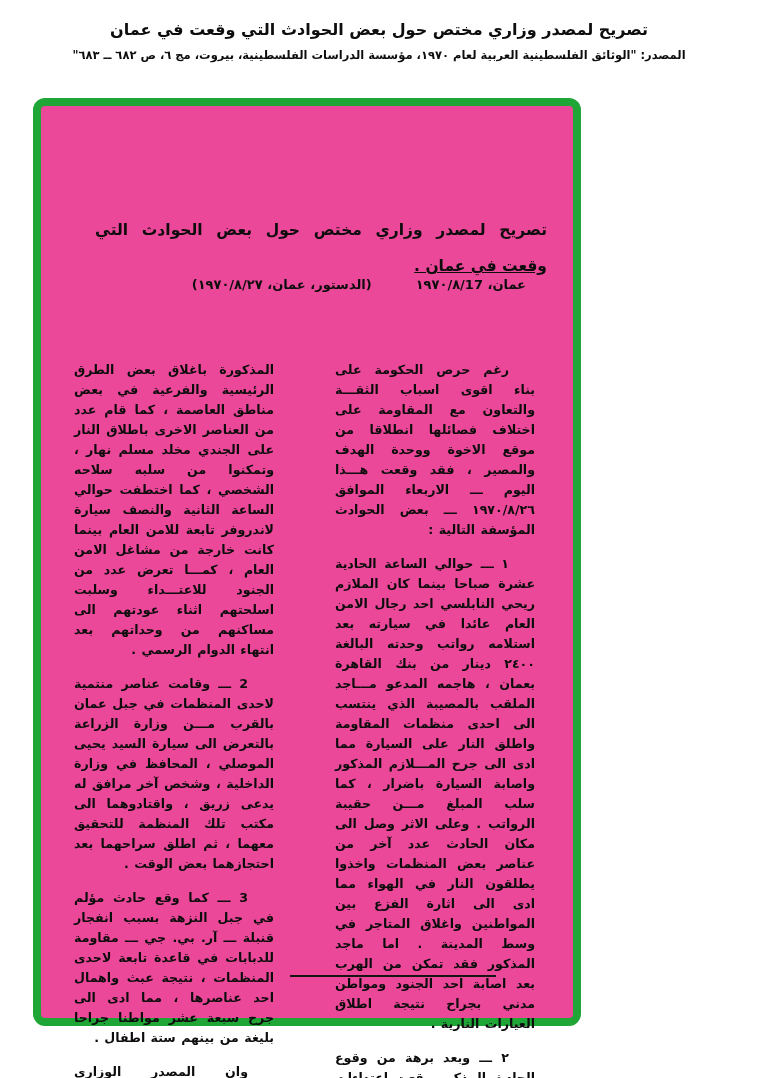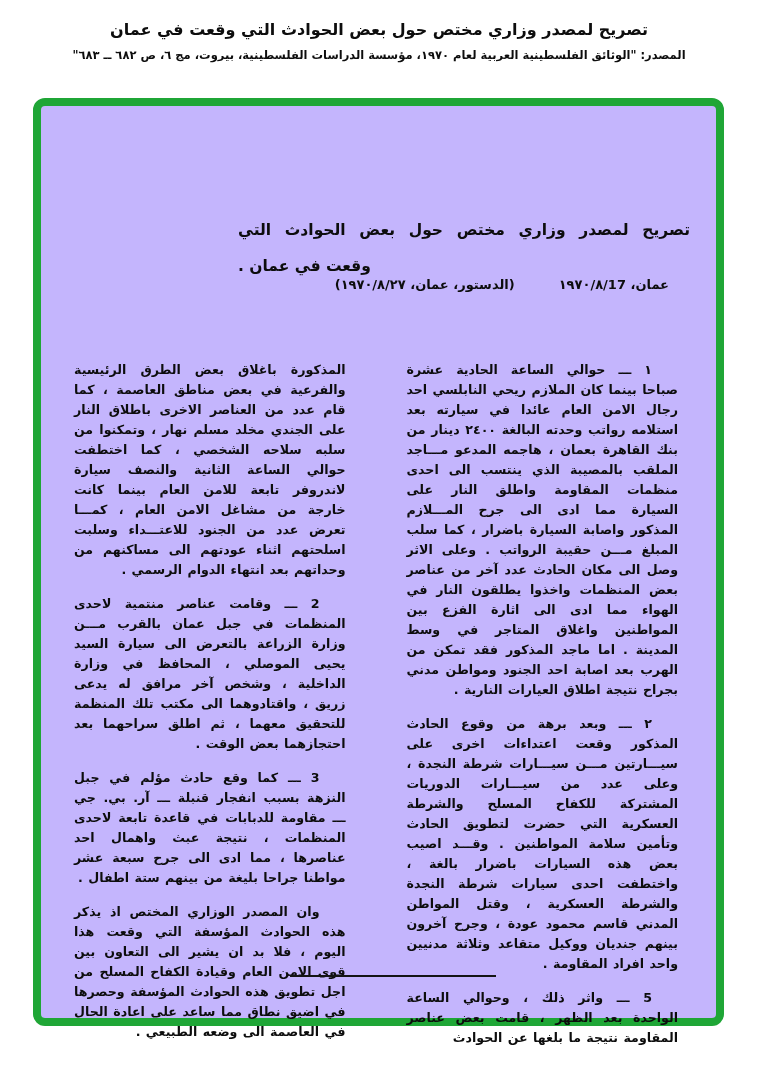--- a/index.html
+++ b/index.html
@@ -14,36 +14,36 @@
   .page { position:absolute; inset:0; direction:rtl; }
 
   
   .outer-header { position:absolute; top:20px; left:0; right:0; text-align:center; direction:rtl; }
   .outer-title { font-size:16px; font-weight:bold; letter-spacing:0; color:#0d0d0d; }
   .outer-source { margin-top:9px; font-size:11.5px; font-weight:bold; color:#0d0d0d; }
 
   
   .green-box {
     position:absolute; left:33px; top:98px;
-    width:691px; height:928px;
+    width:548px; height:928px;
     box-sizing:border-box;
     border:8px solid var(--green, #1fa636);
     border-radius:12px;
-    background:#c4b5fd;
+    background:#ec4899;
   }
 
   
   .doc-title {
     position:absolute; top:106px; right:26px; width:452px;
     direction:rtl; text-align:right;
     font-size:15.5px; font-weight:bold; line-height:36px;
     color:#0d0d0d;
   }
   .doc-title .line1 { text-align:justify; text-align-last:justify; }
-  .doc-title .line2 { text-align:left; }
+  .doc-title .line2 { text-align:right;text-decoration:underline; }
 
   
   .dateline {
     position:absolute; top:171px; right:47px;
     direction:rtl; display:flex; gap:44px;
     font-size:13px; font-weight:bold; color:#0d0d0d;
     white-space:nowrap;
   }
 
   
@@ -86,20 +86,21 @@
       <div class="line2">وقعت في عمان .</div>
     </div>
 
     <div class="dateline">
       <span>عمان، ١٩٧٠/٨/17</span>
       <span>(الدستور، عمان، ١٩٧٠/٨/٢٧)</span>
     </div>
 
     <div class="columns">
       <div class="col col-right">
+          <p class="para">رغم حرص الحكومة على بناء اقوى اسباب الثقـــة والتعاون مع المقاومة على اختلاف فصائلها انطلاقا من موقع الاخوة ووحدة الهدف والمصير ، فقد وقعت هـــذا اليوم ـــ الاربعاء الموافق ١٩٧٠/٨/٢٦ ـــ بعض الحوادث المؤسفة التالية :</p>
           <p class="para">١ ـــ حوالي الساعة الحادية عشرة صباحا بينما كان الملازم ريحي النابلسي احد رجال الامن العام عائدا في سيارته بعد استلامه رواتب وحدته البالغة ٢٤٠٠ دينار من بنك القاهرة بعمان ، هاجمه المدعو مـــاجد الملقب بالمصيبة الذي ينتسب الى احدى منظمات المقاومة واطلق النار على السيارة مما ادى الى جرح المـــلازم المذكور واصابة السيارة باضرار ، كما سلب المبلغ مـــن حقيبة الرواتب . وعلى الاثر وصل الى مكان الحادث عدد آخر من عناصر بعض المنظمات واخذوا يطلقون النار في الهواء مما ادى الى اثارة الفزع بين المواطنين واغلاق المتاجر في وسط المدينة . اما ماجد المذكور فقد تمكن من الهرب بعد اصابة احد الجنود ومواطن مدني بجراح نتيجة اطلاق العيارات النارية .</p>
           <p class="para">٢ ـــ وبعد برهة من وقوع الحادث المذكور وقعت اعتداءات اخرى على سيـــارتين مـــن سيـــارات شرطة النجدة ، وعلى عدد من سيـــارات الدوريات المشتركة للكفاح المسلح والشرطة العسكرية التي حضرت لتطويق الحادث وتأمين سلامة المواطنين . وقـــد اصيب بعض هذه السيارات باضرار بالغة ، واختطفت احدى سيارات شرطة النجدة والشرطة العسكرية ، وقتل المواطن المدني قاسم محمود عودة ، وجرح آخرون بينهم جنديان ووكيل متقاعد وثلاثة مدنيين واحد افراد المقاومة .</p>
           <p class="para">5 ـــ واثر ذلك ، وحوالي الساعة الواحدة بعد الظهر ، قامت بعض عناصر المقاومة نتيجة ما بلغها عن الحوادث</p>
         </div>
       <div class="col col-left">
           <p class="para">المذكورة باغلاق بعض الطرق الرئيسية والفرعية في بعض مناطق العاصمة ، كما قام عدد من العناصر الاخرى باطلاق النار على الجندي مخلد مسلم نهار ، وتمكنوا من سلبه سلاحه الشخصي ، كما اختطفت حوالي الساعة الثانية والنصف سيارة لاندروفر تابعة للامن العام بينما كانت خارجة من مشاغل الامن العام ، كمـــا تعرض عدد من الجنود للاعتـــداء وسلبت اسلحتهم اثناء عودتهم الى مساكنهم من وحداتهم بعد انتهاء الدوام الرسمي .</p>
           <p class="para">2 ـــ وقامت عناصر منتمية لاحدى المنظمات في جبل عمان بالقرب مـــن وزارة الزراعة بالتعرض الى سيارة السيد يحيى الموصلي ، المحافظ في وزارة الداخلية ، وشخص آخر مرافق له يدعى زريق ، واقتادوهما الى مكتب تلك المنظمة للتحقيق معهما ، ثم اطلق سراحهما بعد احتجازهما بعض الوقت .</p>
           <p class="para">3 ـــ كما وقع حادث مؤلم في جبل النزهة بسبب انفجار قنبلة ـــ آر. بي. جي ـــ مقاومة للدبابات في قاعدة تابعة لاحدى المنظمات ، نتيجة عبث واهمال احد عناصرها ، مما ادى الى جرح سبعة عشر مواطنا جراحا بليغة من بينهم ستة اطفال .</p>
           <p class="para">وان المصدر الوزاري المختص اذ يذكر هذه الحوادث المؤسفة التي وقعت هذا اليوم ، فلا بد ان يشير الى التعاون بين قوى الامن العام وقيادة الكفاح المسلح من اجل تطويق هذه الحوادث المؤسفة وحصرها في اضيق نطاق مما ساعد على اعادة الحال في العاصمة الى وضعه الطبيعي .</p>
         </div>

